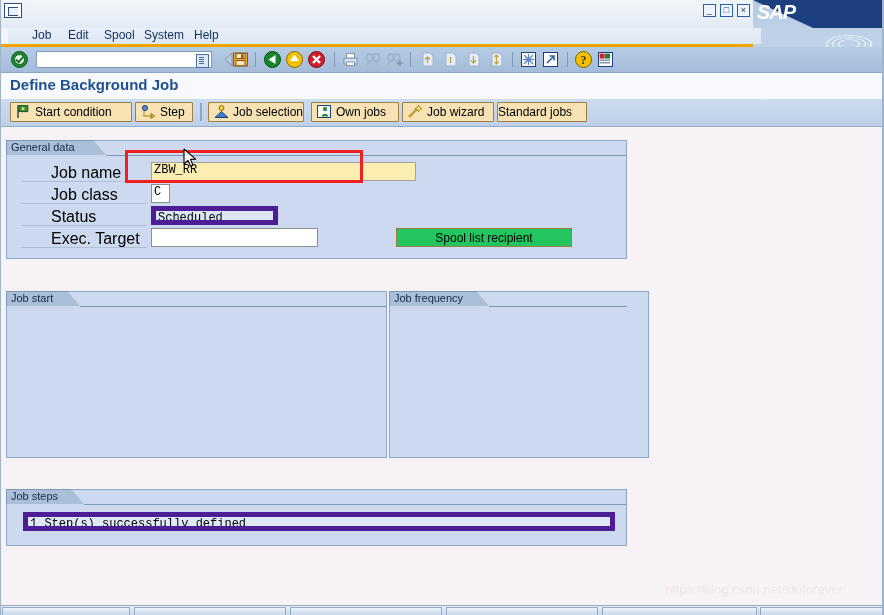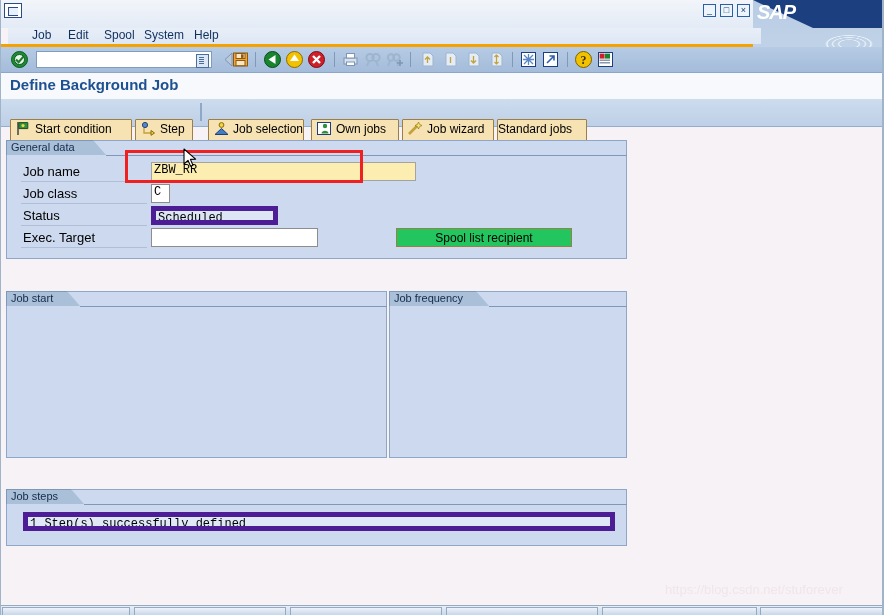--- a/index.html
+++ b/index.html
@@ -107,21 +107,21 @@
     font-size:15px;font-weight:bold;color:#1e5191;
   }
 
   
   #appbar{
     position:absolute;left:0;top:99px;width:884px;height:27px;
     background:linear-gradient(#cddcee,#bed0e7);
     border-bottom:1px solid #93aecd;
   }
   .appbtn{
-    position:absolute;top:20px;height:36px;box-sizing:border-box;
+    position:absolute;top:3px;height:20px;box-sizing:border-box;
     background:#f6e2b3;border:1px solid #9c7f47;
     border-radius:1px;
     font-size:12px;color:#000;line-height:18px;
     padding-left:4px;padding-right:22px;white-space:nowrap;cursor:default;
   }
   .appbtn .bico{
     display:inline-block;width:17px;height:15px;vertical-align:-3px;margin-right:3px;position:relative;
   }
   .appbar-sep{position:absolute;top:4px;width:2px;height:18px;background:#8fa8c6;}
 
@@ -138,21 +138,21 @@
   }
   .grouphead:after{
     content:"";position:absolute;right:-13px;top:-1px;
     width:0;height:0;border-bottom:15px solid #a9c0d8;border-right:13px solid transparent;
   }
   .headline{
     position:absolute;left:0;top:14px;height:1px;background:#7e98ba;
   }
 
   
-  .flabel{position:absolute;font-size:13px;color:#000;}
+  .flabel{position:absolute;font-size:16px;color:#000;margin-left:28px;}
   .frule{position:absolute;height:1px;background:#b0bfd6;}
   .finput{
     position:absolute;box-sizing:border-box;border:1px solid #8d8d8d;
     background:#ffffff;font-size:12px;line-height:15px;padding:0 2px;
     font-family:"Liberation Mono","DejaVu Sans Mono",monospace;
     white-space:nowrap;overflow:hidden;
   }
   .finput.readonly{background:#dbe5f4;border:5px solid #4c1d95;}
   .finput.required{background:#fbeeb0;border:1px solid #a3a3a3;}
   #redbox{
@@ -411,21 +411,21 @@
 
 <svg id="cursor" viewBox="0 0 14 20">
   <path d="M1 1 L1 16 L5 12.3 L7.6 18.3 L10 17.2 L7.4 11.4 L12.6 11.2 Z" fill="#ffffff" stroke="#000000" stroke-width="1.1" stroke-linejoin="round"></path>
 </svg>
 
 <div class="group" style="left:6px;top:291px;width:381px;height:167px">
   <div class="grouphead" style="width:62px">Job start</div>
   <div class="headline" style="left:73px;width:307px"></div>
 </div>
 
-<div class="group" style="left:389px;top:291px;width:238px;height:167px">
+<div class="group" style="left:389px;top:291px;width:260px;height:167px">
   <div class="grouphead" style="width:88px">Job frequency</div>
   <div class="headline" style="left:99px;width:138px"></div>
 </div>
 
 <div class="group" style="left:6px;top:489px;width:621px;height:57px">
   <div class="grouphead" style="width:66px">Job steps</div>
   <div class="headline" style="left:77px;width:543px"></div>
   <div class="finput readonly mono" style="left:16px;top:22px;width:592px;height:19px;background:#dfe8f6;">1 Step(s) successfully defined</div>
 </div>
 

